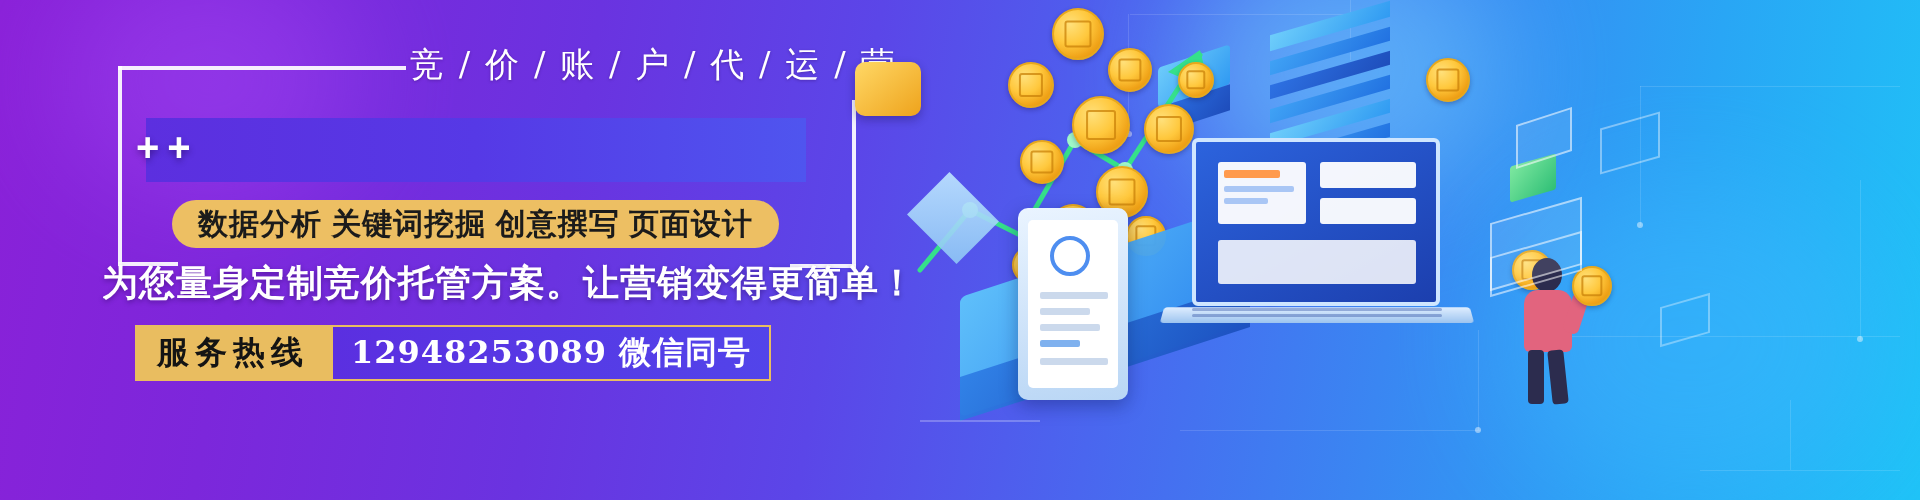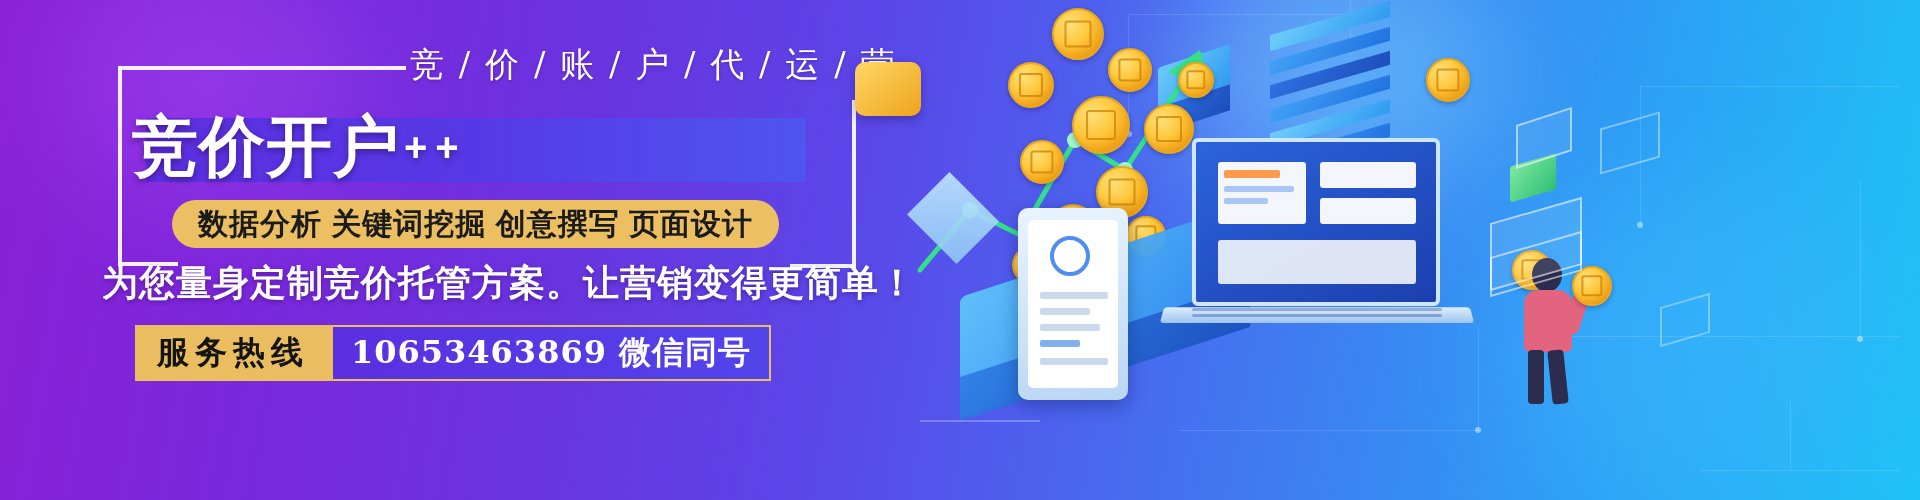--- a/index.html
+++ b/index.html
@@ -138,34 +138,33 @@
     <div class="bracket"></div>
     <div class="bracket-top"></div>
     <div class="bracket-bot"></div>
     <div class="bracket-r"></div>
     <div class="bracket-r-bot"></div>
 
     <div class="eyebrow">竞 / 价 / 账 / 户 / 代 / 运 / 营</div>
 
     <div class="headline-box"></div>
     <div class="headline">
-      <span class="hl-big">竞价开户</span>
       <span class="hl-plus">+</span>
       <span class="hl-plus">+</span>
     </div>
 
     <div class="pill">
       <span class="pill-text">数据分析  关键词挖掘  创意撰写  页面设计</span>
     </div>
 
     <div class="subtitle">为您量身定制竞价托管方案。让营销变得更简单！</div>
 
     <div class="hotline">
       <div class="hot-label">服务热线</div>
-      <div class="hot-num">10653463869 微信同号</div>
+      <div class="hot-num">12948253089 微信同号</div>
     </div>
   </div>
 
   <div class="art">
 
     <div>
       <div class="slab slab-lt" style="left:370px;top:18px;width:120px;height:16px;transform:skewY(-16deg);"></div>
       <div class="slab" style="left:370px;top:44px;width:120px;height:14px;transform:skewY(-16deg);"></div>
       <div class="slab slab-dk" style="left:370px;top:68px;width:120px;height:14px;transform:skewY(-16deg);"></div>
       <div class="slab" style="left:370px;top:92px;width:120px;height:14px;transform:skewY(-16deg);"></div>

